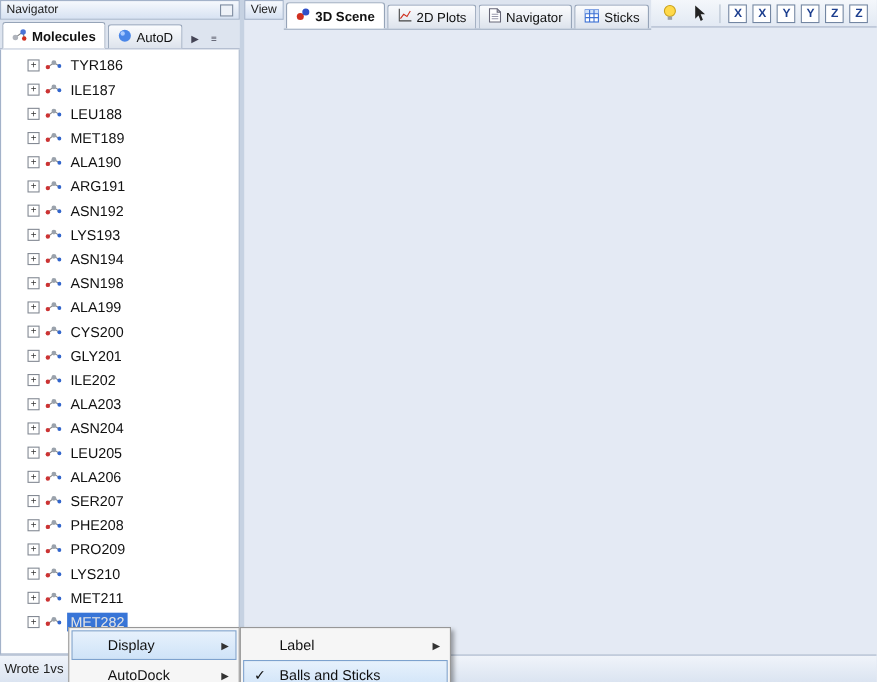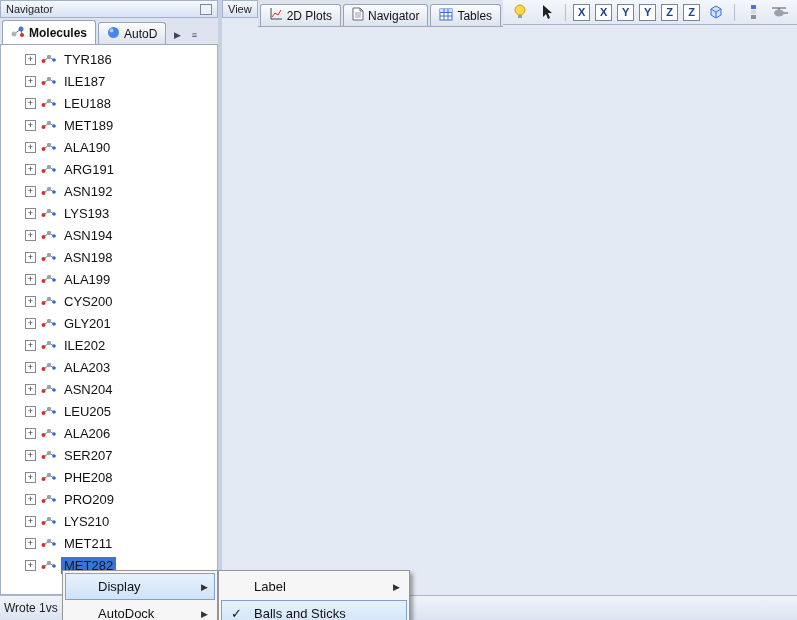--- a/index.html
+++ b/index.html
@@ -34,21 +34,21 @@
   }
   
   .tree{flex:1;background:#fff;border:1px solid #a3b2c9;border-top:none;overflow:hidden;padding-top:3px;box-sizing:border-box;}
   .tree-row{height:22px;display:flex;align-items:center;gap:5px;padding-left:24px;}
   .expand{
     width:9px;height:9px;box-sizing:content-box;border:1px solid #848a94;background:#fff;
     display:inline-flex;align-items:center;justify-content:center;
     font-size:9px;line-height:1;color:#333;flex:0 0 auto;
   }
   .tree-label{font-size:13px;padding:1px 3px;}
-  .tree-label.selected{background:#3875d7;color:#0f172a;}
+  .tree-label.selected{background:#3875d7;color:#e5e5e5;}
   
   .toolbar{
     height:25px;background:linear-gradient(#f4f7fb,#e2e9f3);border-bottom:1px solid #a7b4c8;
     display:flex;align-items:center;gap:3px;padding:0 5px;box-sizing:border-box;
   }
   .tbtn{width:22px;height:21px;display:flex;align-items:center;justify-content:center;border:1px solid transparent;border-radius:2px;}
   .axis-btn{
     width:17px;height:17px;display:flex;align-items:center;justify-content:center;
     border:1px solid #7386a2;background:#fff;color:#1d3f8f;font-weight:bold;font-size:11px;
     font-family:"Liberation Sans",sans-serif;padding:0;margin:0 1px;
@@ -379,20 +379,28 @@
     </div>
 </div>
 
 <div class="splitter"></div>
 
 <div class="right-panel">
   <div class="panel-header">
     <span>View</span>
   </div>
   <div class="tab-row">
+    <div class="tab active">
+      <span><svg width="14" height="14">
+            <line x1="4" y1="9" x2="9" y2="5" stroke="#888" stroke-width="1.5"></line>
+            <circle cx="4" cy="9" r="3.2" fill="#d03020"></circle>
+            <circle cx="9" cy="5" r="3.2" fill="#3050c8"></circle>
+          </svg></span>
+      <span>3D Scene</span>
+    </div>
     <div class="tab">
       <span><svg width="14" height="14">
             <path d="M2 1 V12 H13" stroke="#444" fill="none"></path>
             <polyline points="3,10 6,6 9,8 12,3" stroke="#d03020" fill="none"></polyline>
           </svg></span>
       <span>2D Plots</span>
     </div>
     <div class="tab">
       <span><svg width="12" height="14">
             <path d="M1 1 H8 L11 4 V13 H1 Z" fill="#fff" stroke="#667"></path>
@@ -405,21 +413,21 @@
     </div>
     <div class="tab">
       <span><svg width="14" height="13">
             <rect x="1" y="1" width="12" height="11" fill="#fff" stroke="#3b6fd4"></rect>
             <rect x="1" y="1" width="12" height="3.5" fill="#cfe0f8"></rect>
             <line x1="1" y1="4.5" x2="13" y2="4.5" stroke="#3b6fd4"></line>
             <line x1="1" y1="8" x2="13" y2="8" stroke="#3b6fd4"></line>
             <line x1="5" y1="1" x2="5" y2="12" stroke="#3b6fd4"></line>
             <line x1="9" y1="1" x2="9" y2="12" stroke="#3b6fd4"></line>
           </svg></span>
-      <span>Tables</span>
+      <span>Sticks</span>
     </div>
   </div>
   <div class="toolbar">
     <div class="tbtn">
         <svg width="16" height="16">
           <circle cx="8" cy="6" r="5" fill="#ffd94a" stroke="#c9a21c"></circle>
           <rect x="6" y="11" width="4" height="3" fill="#9aa0a8"></rect>
         </svg>
       </div>
     <div class="tbtn">

